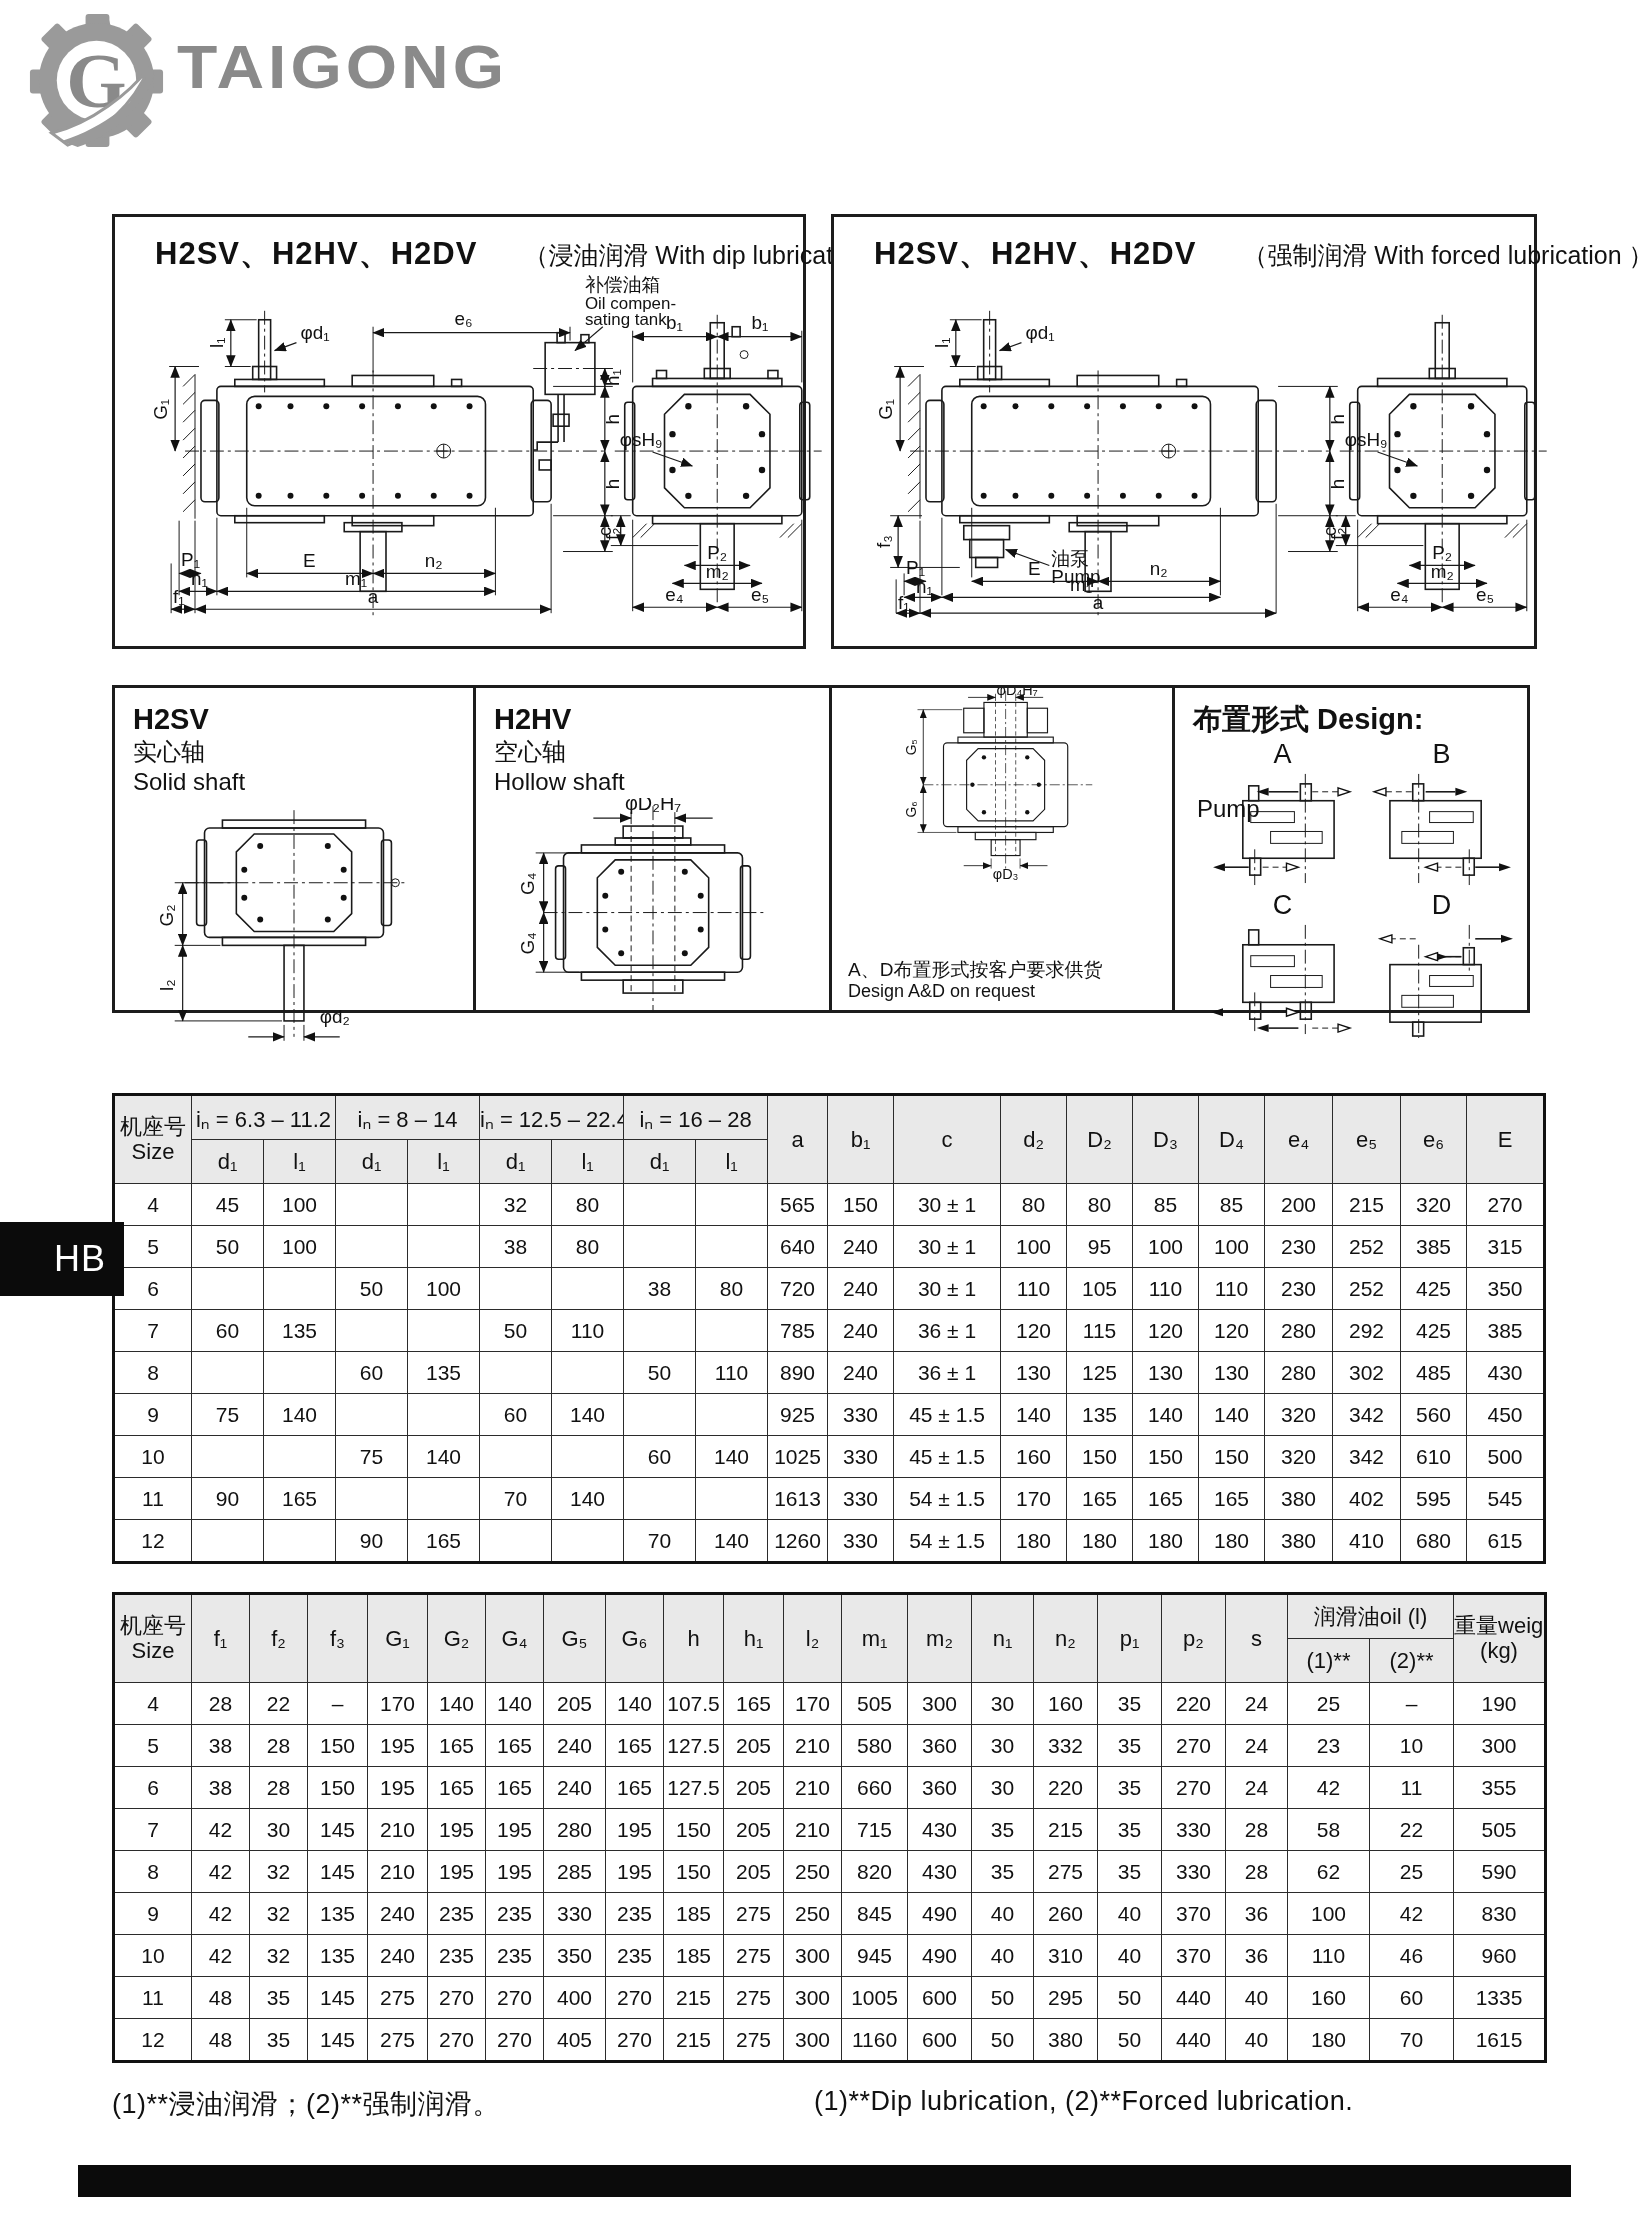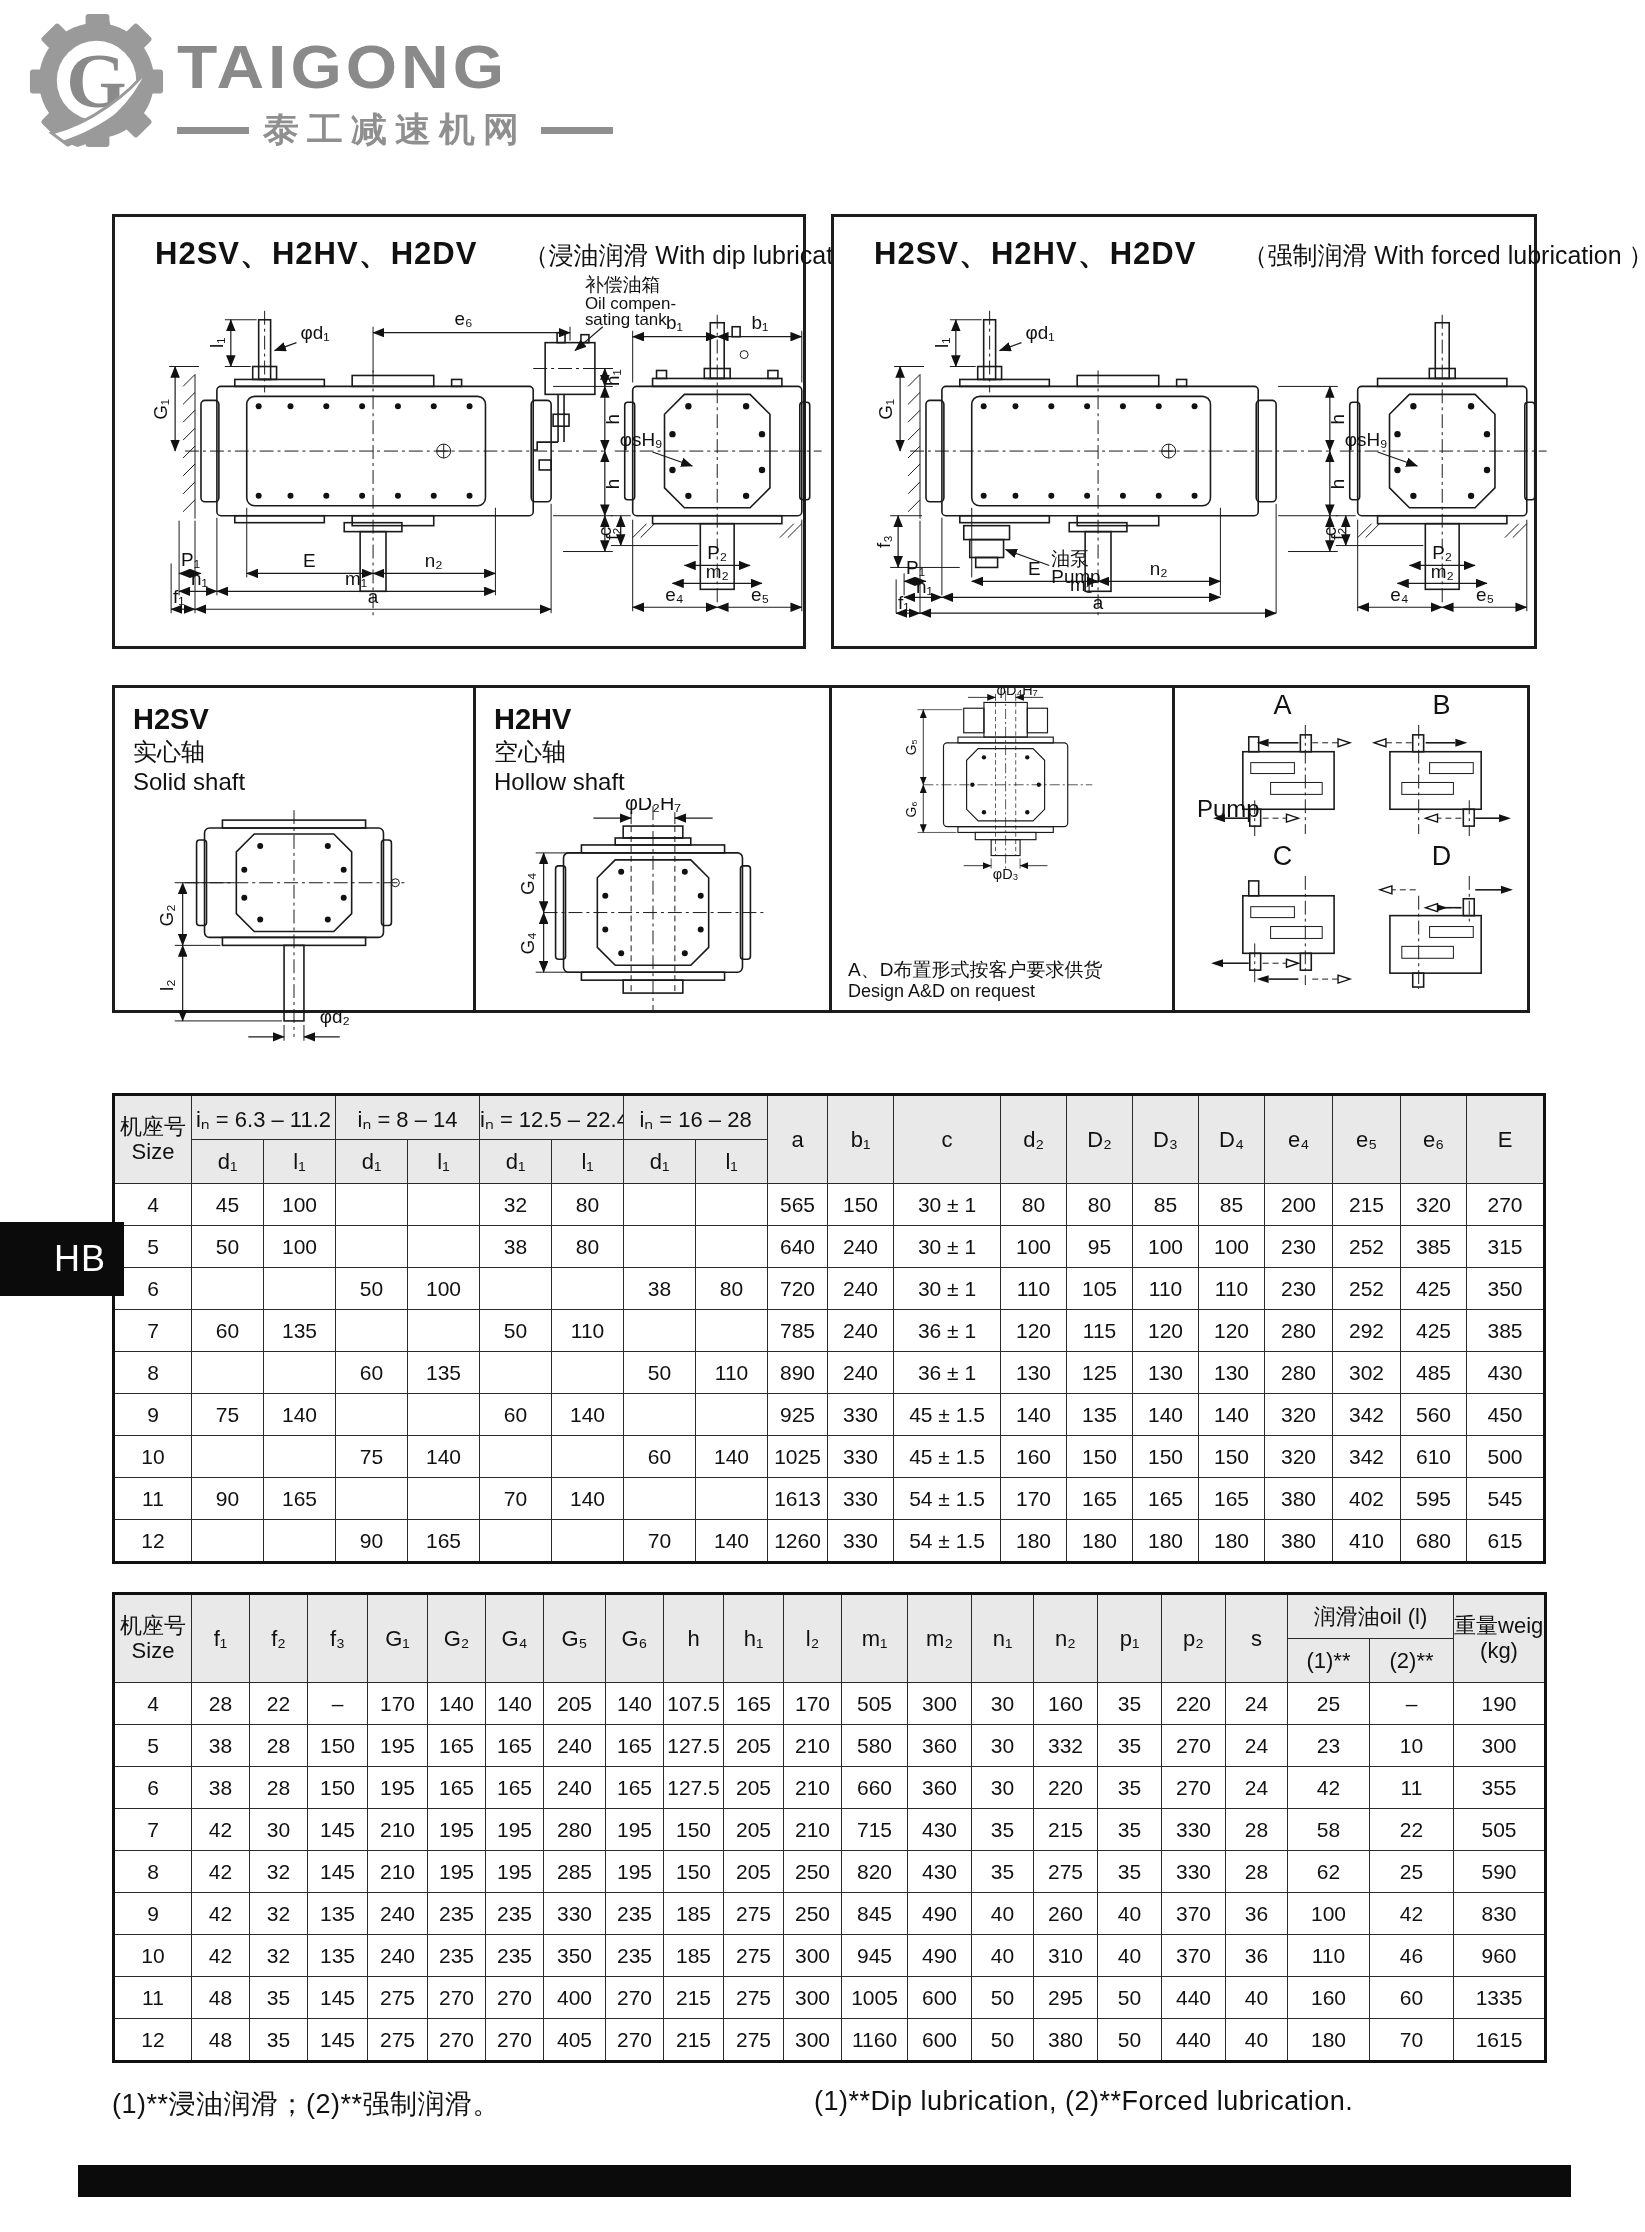--- a/index.html
+++ b/index.html
@@ -82,25 +82,20 @@
       </g>
       <circle cx="75" cy="75" r="58"></circle>
     </g>
     <circle cx="75" cy="75" r="40" fill="#fff"></circle>
     <text x="75" y="102" text-anchor="middle" style="font-size:78px;font-weight:bold;fill:#8a8a8a;font-family:'Liberation Serif',serif;">G</text>
     <path d="M30 128 C 70 118, 108 88, 128 62 C 112 100, 80 128, 46 140 z" fill="#fff" stroke="#9a9a9a" stroke-width="3"></path>
     <path d="M40 136 C 84 122, 116 94, 134 70 C 120 104, 88 132, 56 142 z" fill="#9a9a9a"></path>
   </svg>
   <div class="logo-text">
     <div class="brand">TAIGONG</div>
-    <div class="brand-sub">
-      <span class="dash"></span>
-      <span class="cn">泰工减速机网</span>
-      <span class="dash"></span>
-    </div>
   </div>
 </div>
 
 <div class="abs panel" style="left:112px;top:214px;width:694px;height:435px;">
   <div class="ptitle">
     <span class="t">H2SV、H2HV、H2DV</span>
     <span class="s">（浸油润滑 With dip lubrication ）</span>
   </div>
   <svg width="688" height="376" viewBox="0 0 691 378">
     <defs>
@@ -588,20 +583,23 @@
       <text x="46" y="168" transform="rotate(-90 46 168)" text-anchor="middle">G₆</text>
       <text x="170" y="265" text-anchor="middle" style="font-size:20px;">φD₃</text>
     </svg>
     <div class="mnote">
       <div class="c">A、D布置形式按客户要求供货</div>
       <div class="e">Design A&amp;D on request</div>
     </div>
   </div>
 
   <div class="mpanel" style="width:358px;">
+    <div class="mtitle">
+        <div class="t">布置形式 Design:</div>
+      </div>
     <span class="pumplbl" style="left:22px;top:107px;">Pump</span>
     <div class="dgrid">
       <div class="dcell">
         <div class="dletter">A</div>
         <svg width="159" height="124" viewBox="0 0 160 125">
           <rect class="ln" x="40" y="35" width="92" height="58"></rect>
           <rect class="thin" x="48" y="46" width="44" height="11"></rect>
           <rect class="thin" x="68" y="66" width="52" height="12"></rect>
           <rect class="ln" x="98" y="18" width="11" height="17"></rect>
           <rect class="ln" x="46" y="20" width="10" height="15"></rect>

